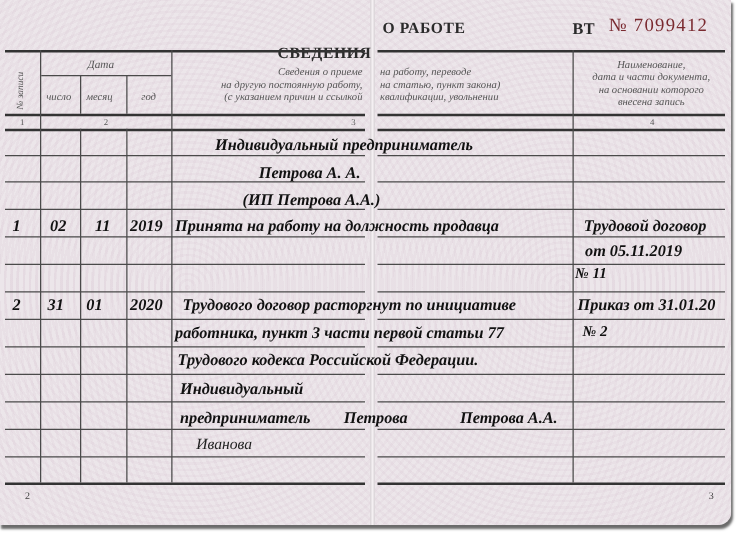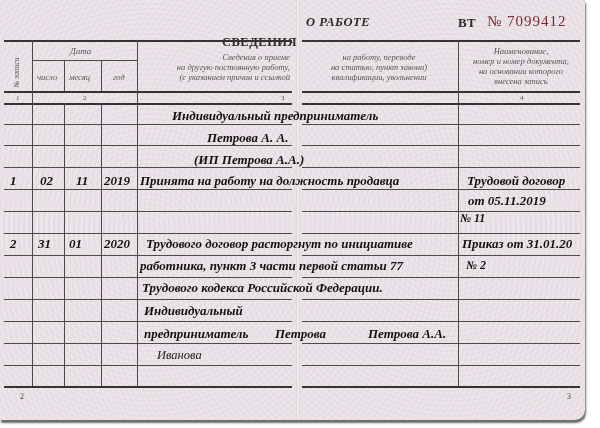--- a/index.html
+++ b/index.html
@@ -27,21 +27,21 @@
   .rot { position:absolute; left:5px; top:52px; width:22px; height:40px; display:flex; align-items:center; justify-content:center; }
   .rot span { transform:rotate(-90deg); white-space:nowrap; font-size:7.5px; font-style:italic; color:#555; }
 </style>
 </head>
 <body>
 
 <div class="book">
   <div class="fold"></div>
 
   <div class="title" style="left:222px;margin-top:20px;">СВЕДЕНИЯ</div>
-  <div class="title" style="left:306px;font-style:italic;">О РАБОТЕ</div>
+  <div class="title" style="left:306px;">О РАБОТЕ</div>
   <div class="title" style="left:458px; font-size:13px;">ВТ</div>
   <div class="serial" style="left:487px;">№ 7099412</div>
 
   <div class="hline thick" style="left:4px; width:288px; top:40px;"></div>
   <div class="hline" style="left:33px; width:104px; top:60px;"></div>
   <div class="hline thick" style="left:4px; width:288px; top:91px;"></div>
   <div class="hline thick" style="left:4px; width:288px; top:103px;"></div>
   <div class="hline" style="left:4px; width:288px; top:124px;"></div>
   <div class="hline" style="left:4px; width:288px; top:145px;"></div>
   <div class="hline" style="left:4px; width:288px; top:167px;"></div>
@@ -87,28 +87,28 @@
   <div class="hdr" style="left:70px; top:46px; font-size:9px;">Дата</div>
   <div class="hdr" style="left:37px; top:72px;">число</div>
   <div class="hdr" style="left:69px; top:72px;">месяц</div>
   <div class="hdr" style="left:113px; top:72px;">год</div>
 
   <div class="hdr" style="left:140px; top:52px; width:150px; text-align:right;">
     <div>Сведения о приеме</div>
     <div>на другую постоянную работу,</div>
     <div>(с указанием причин и ссылкой</div>
   </div>
-  <div class="hdr" style="left:304px; top:52px; width:150px;text-align:center;">
+  <div class="hdr" style="left:304px; top:52px; width:150px;">
     <div>на работу, переводе</div>
     <div>на статью, пункт закона)</div>
     <div>квалификации, увольнении</div>
   </div>
   <div class="hdr" style="left:462px; top:46px; width:118px; text-align:center;">
     <div>Наименование,</div>
-    <div>номер и номер документа,</div>
+    <div>дата и части документа,</div>
     <div>на основании которого</div>
     <div>внесена запись</div>
   </div>
 
   <div class="colnum" style="left:16px; top:94px;">1</div>
   <div class="colnum" style="left:83px; top:94px;">2</div>
   <div class="colnum" style="left:281px; top:94px;">3</div>
   <div class="colnum" style="left:520px; top:94px;">4</div>
 
   <div class="hw" style="left:172px; top:108px;">Индивидуальный предприниматель</div>

